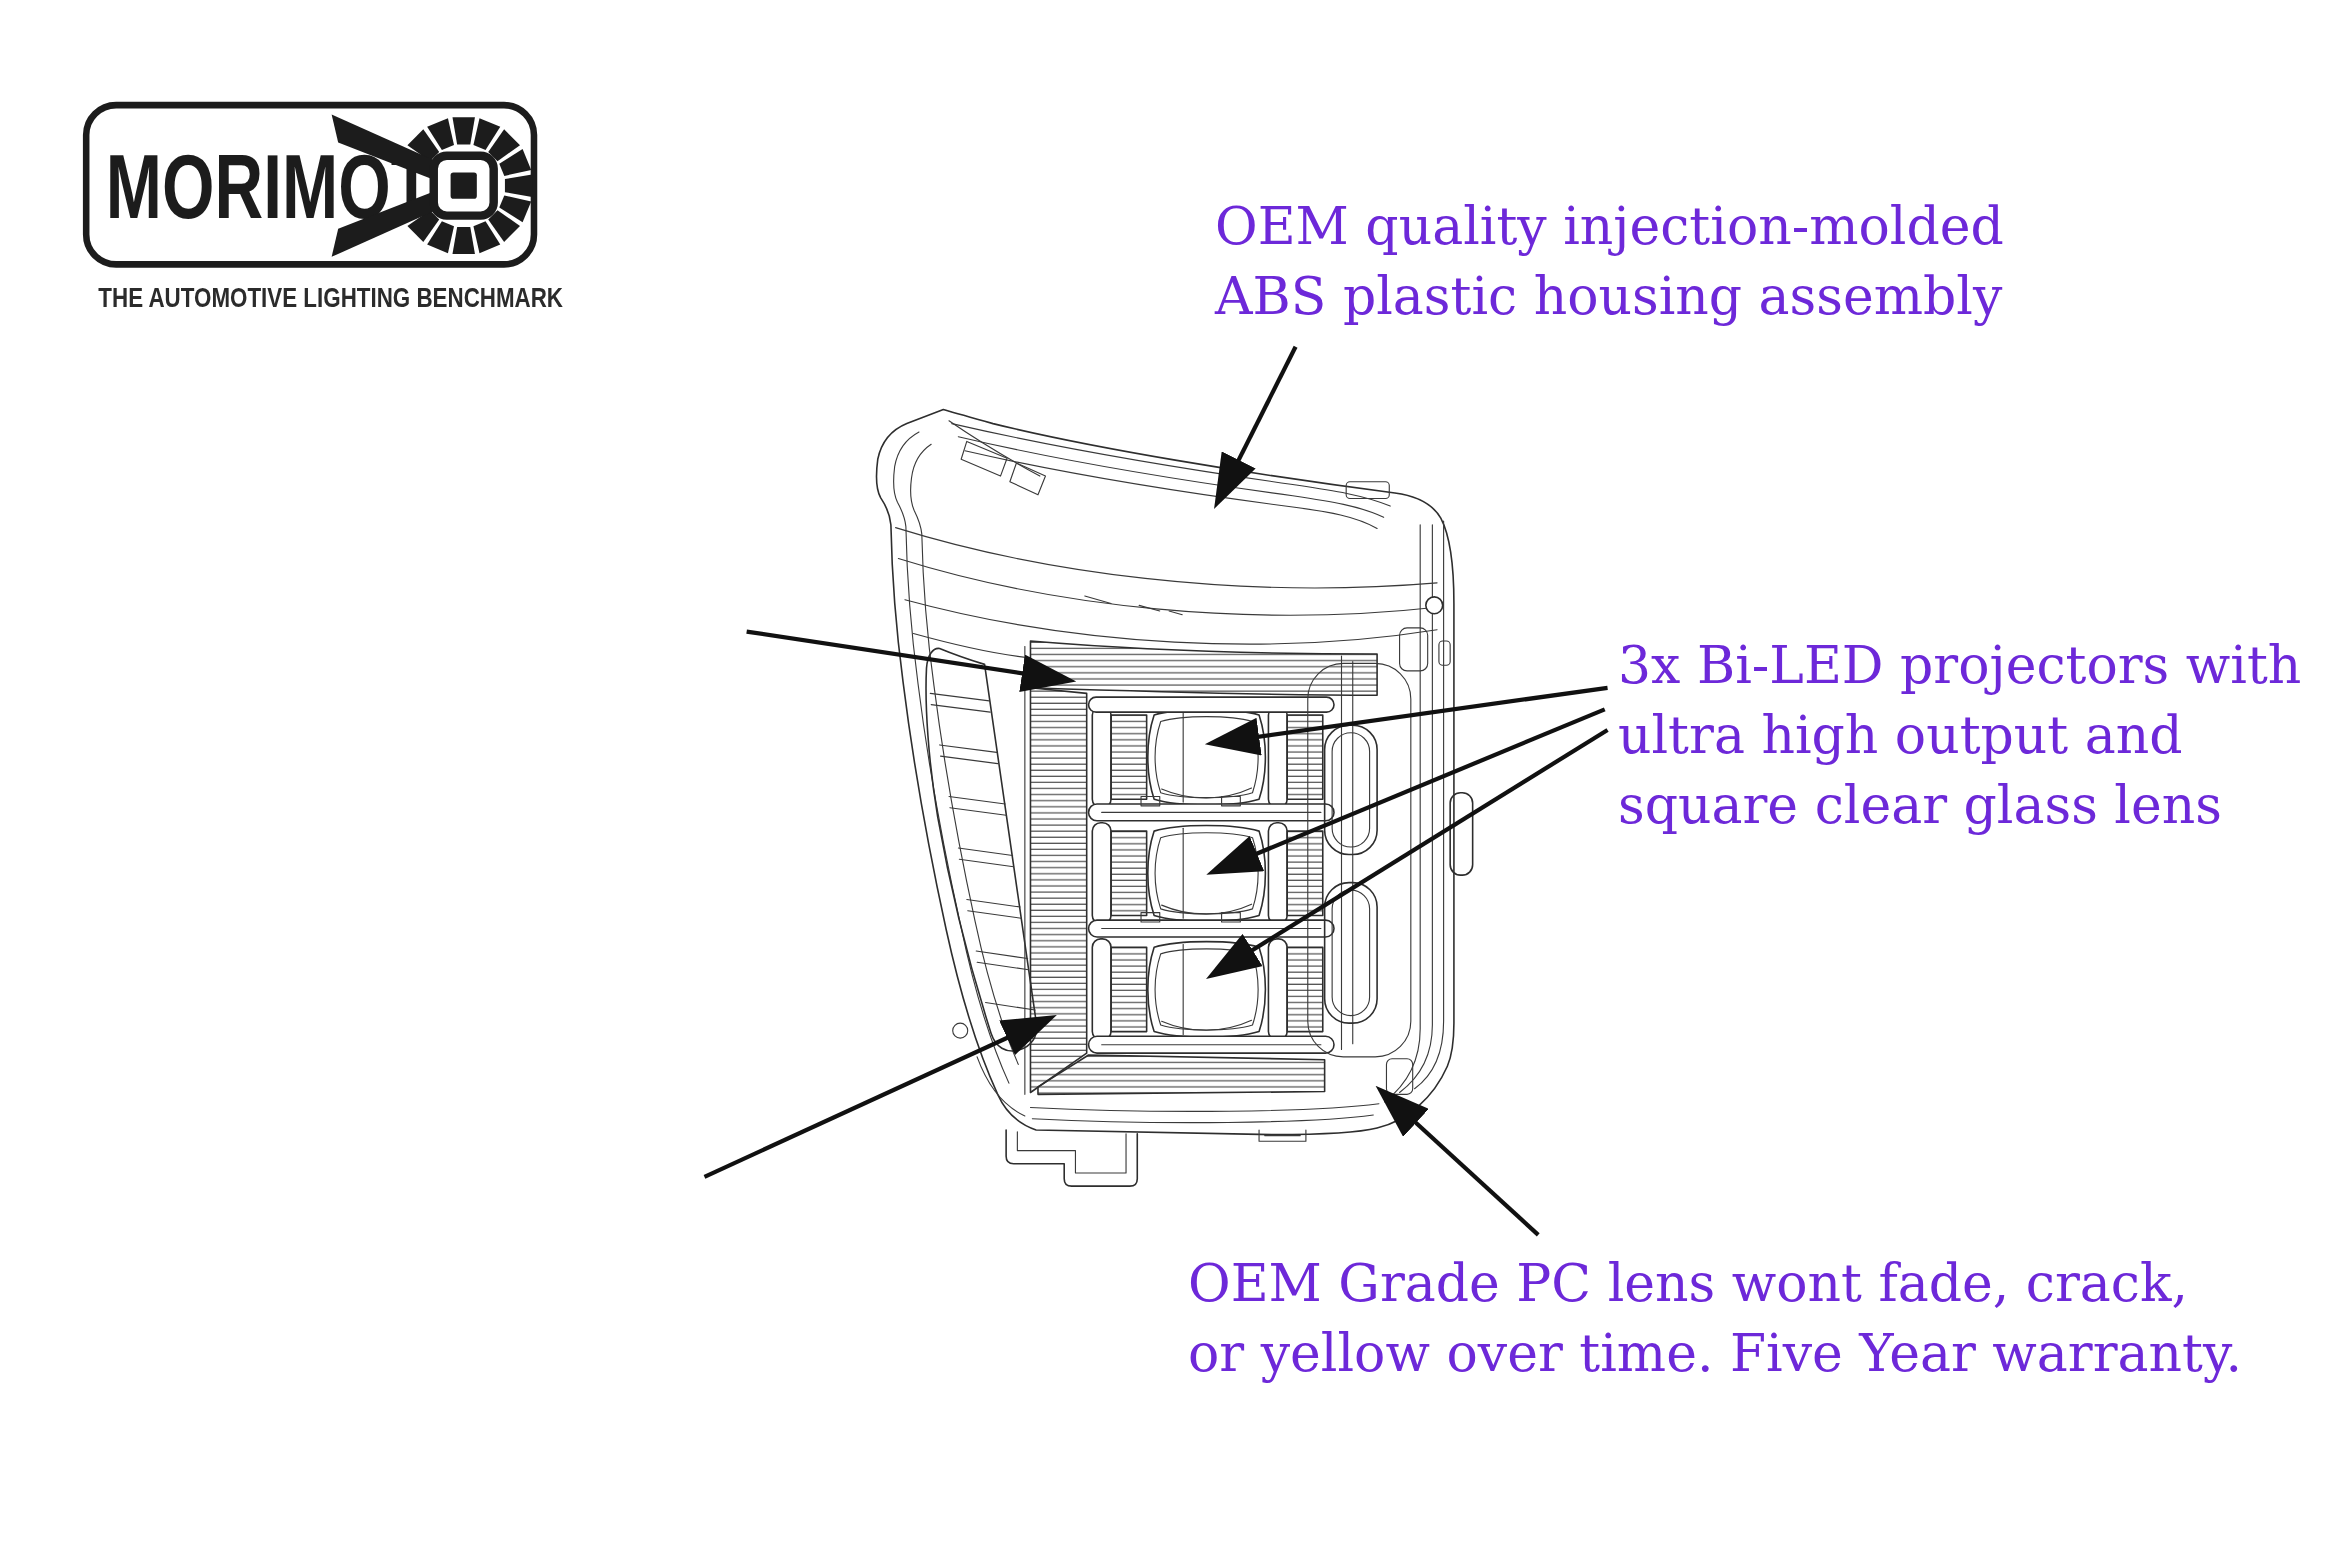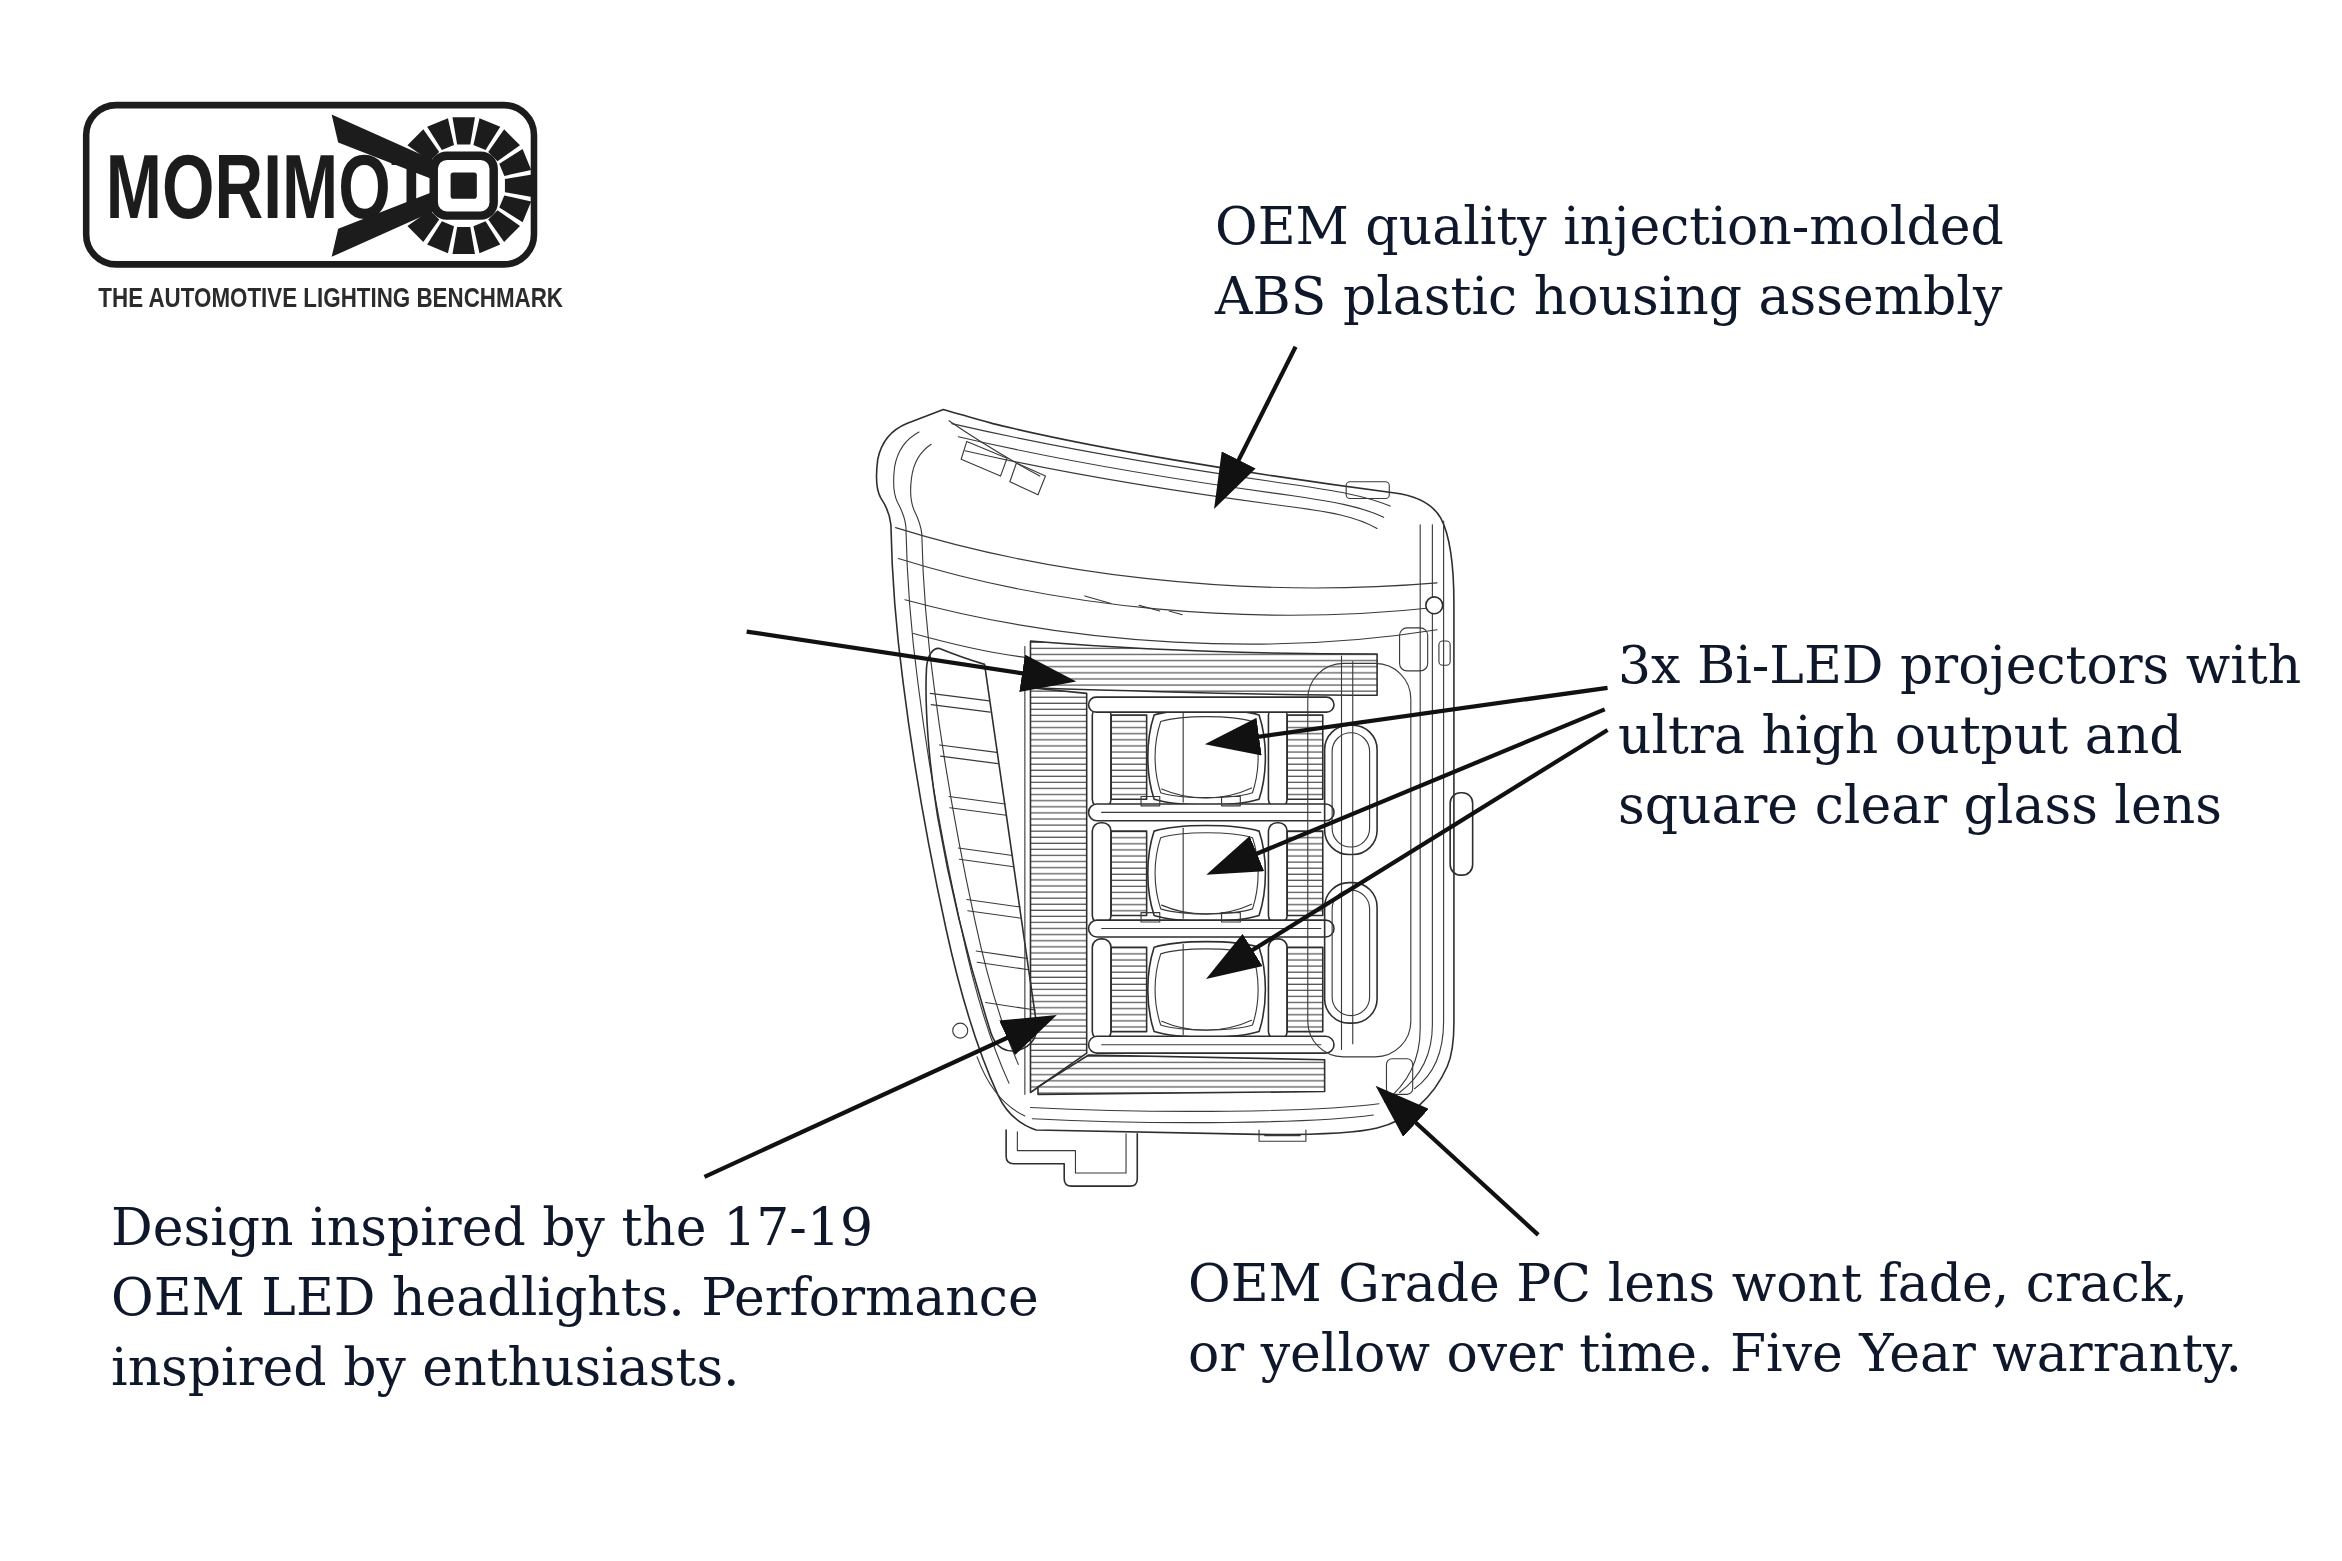--- a/index.html
+++ b/index.html
@@ -1,20 +1,20 @@
 <!DOCTYPE html>
 <html style="font-size:15px"><head>
 <meta charset="utf-8">
 <style>
   html,body{margin:0;padding:0;background:#ffffff;}
   #page{position:relative;width:2342px;height:1552px;background:#ffffff;overflow:hidden;
         font-family:"Liberation Sans",sans-serif;}
   #art{position:absolute;left:0;top:0;width:2342px;height:1562px;}
   .callout{position:absolute;font-family:"DejaVu Serif",serif;font-size:52px;line-height:70px;
-           color:#0f172a;white-space:pre-line;letter-spacing:0px;}
+           color:#6d28d9;white-space:pre-line;letter-spacing:0px;}
   .c-housing{left:1215px;top:191px;width:1077px;}
   .c-drl{left:105px;top:482px;width:843px;}
   .c-projectors{left:1618px;top:630px;width:750px;}
   .c-design{left:111px;top:1192px;width:1031px;}
   .c-lens{left:1188px;top:1248px;width:1171px;}
   .wire{fill:none;stroke:#2e2e2e;stroke-width:1.7px;stroke-linejoin:round;stroke-linecap:round;}
   .wire2{fill:none;stroke:#3a3a3a;stroke-width:1.2px;stroke-linejoin:round;stroke-linecap:round;}
   .whitefill{fill:#ffffff;stroke:#2e2e2e;stroke-width:1.7px;stroke-linejoin:round;}
   .finfill{fill:url(#finP);stroke:#2e2e2e;stroke-width:1.7px;stroke-linejoin:round;}
   .arrow{stroke:#111111;stroke-width:4.5px;fill:none;}
@@ -162,20 +162,17 @@
       <line class="arrow" marker-end="url(#ah)" x1="752" y1="1256" x2="1120" y2="1087"></line>
       <line class="arrow" marker-end="url(#ah)" x1="1642" y1="1318" x2="1475" y2="1165"></line>
     </g>
   </svg>
 
   <div class="callout c-housing">OEM quality injection-molded
 ABS plastic housing assembly</div>
   <div class="callout c-projectors">3x Bi-LED projectors with
 ultra high output and
 square clear glass lens</div>
-  <div class="callout c-design">Design inspired by the 17-19
-OEM LED headlights. Performance
-inspired by enthusiasts.</div>
   <div class="callout c-lens">OEM Grade PC lens wont fade, crack,
 or yellow over time. Five Year warranty.</div>
 
 </div>
 
 
 </body></html>

